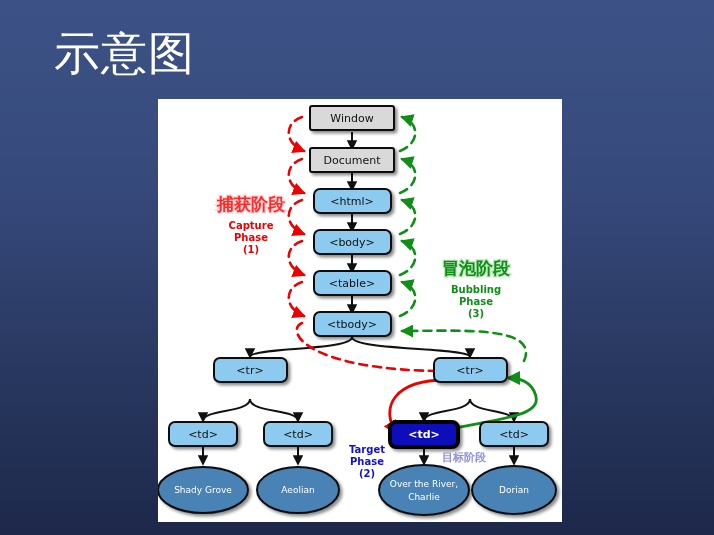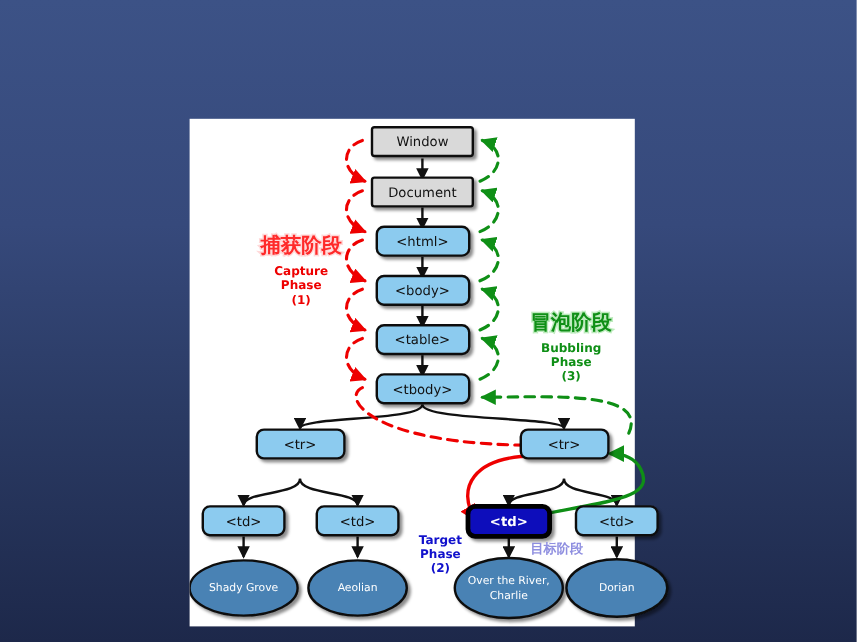--- a/index.html
+++ b/index.html
@@ -26,21 +26,21 @@
     color: #ffffff;
     font-family: "DejaVu Sans", "Liberation Sans", sans-serif;
     font-weight: 400;
     letter-spacing: 1px;
     white-space: nowrap;
   }
   #diagram-canvas {
     position: absolute;
     left: 158px;
     top: 99px;
-    width: 371px;
+    width: 404px;
     height: 423px;
     background: #ffffff;
   }
   #diagram-svg {
     display: block;
     width: 404px;
     height: 423px;
   }
   .node-label {
     font-family: "DejaVu Sans", "Liberation Sans", sans-serif;
@@ -99,20 +99,21 @@
   }
   .phase-en.capture { fill: #ee0000; }
   .phase-en.bubble  { fill: #0f8f16; }
   .phase-en.target  { fill: #1111cc; }
 </style>
 </head>
 <body>
 
 <div id="slide">
 
+  <div id="slide-title">示意图</div>
 
   <div id="diagram-canvas">
     <svg id="diagram-svg" viewBox="0 0 404 423" xmlns="http://www.w3.org/2000/svg">
 
       <defs>
         <filter id="dropsh" x="-30%" y="-30%" width="180%" height="190%">
           <feDropShadow dx="2.4" dy="2.4" stdDeviation="1.4" flood-color="#000000" flood-opacity="0.45"></feDropShadow>
         </filter>
         <marker id="arrow-black" viewBox="0 0 10 10" refX="8.4" refY="5" markerWidth="5.2" markerHeight="5.2" orient="auto-start-reverse">
           <path d="M 0 0 L 10 5 L 0 10 z" fill="#111111"></path>

